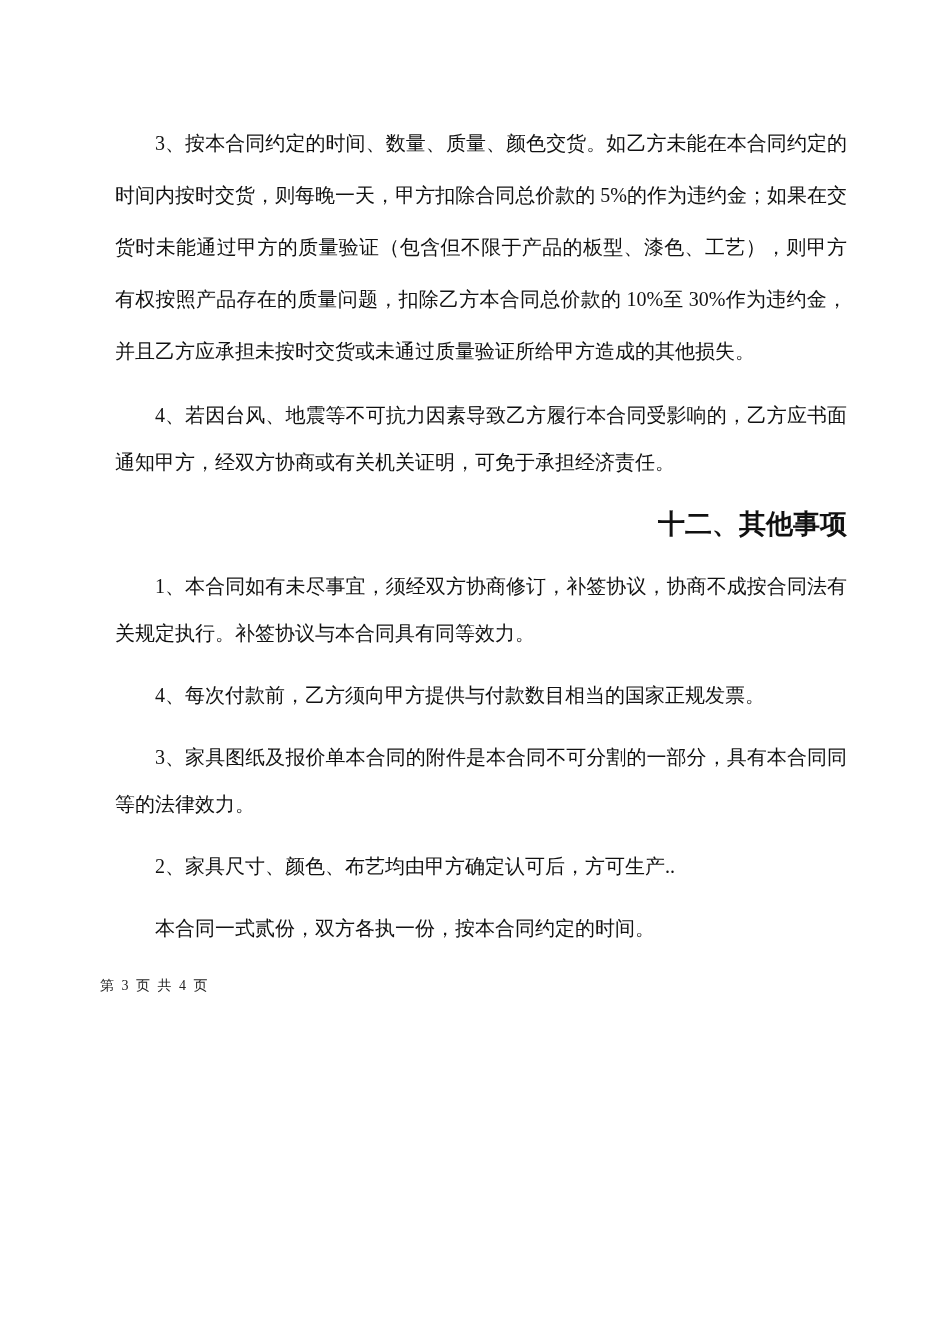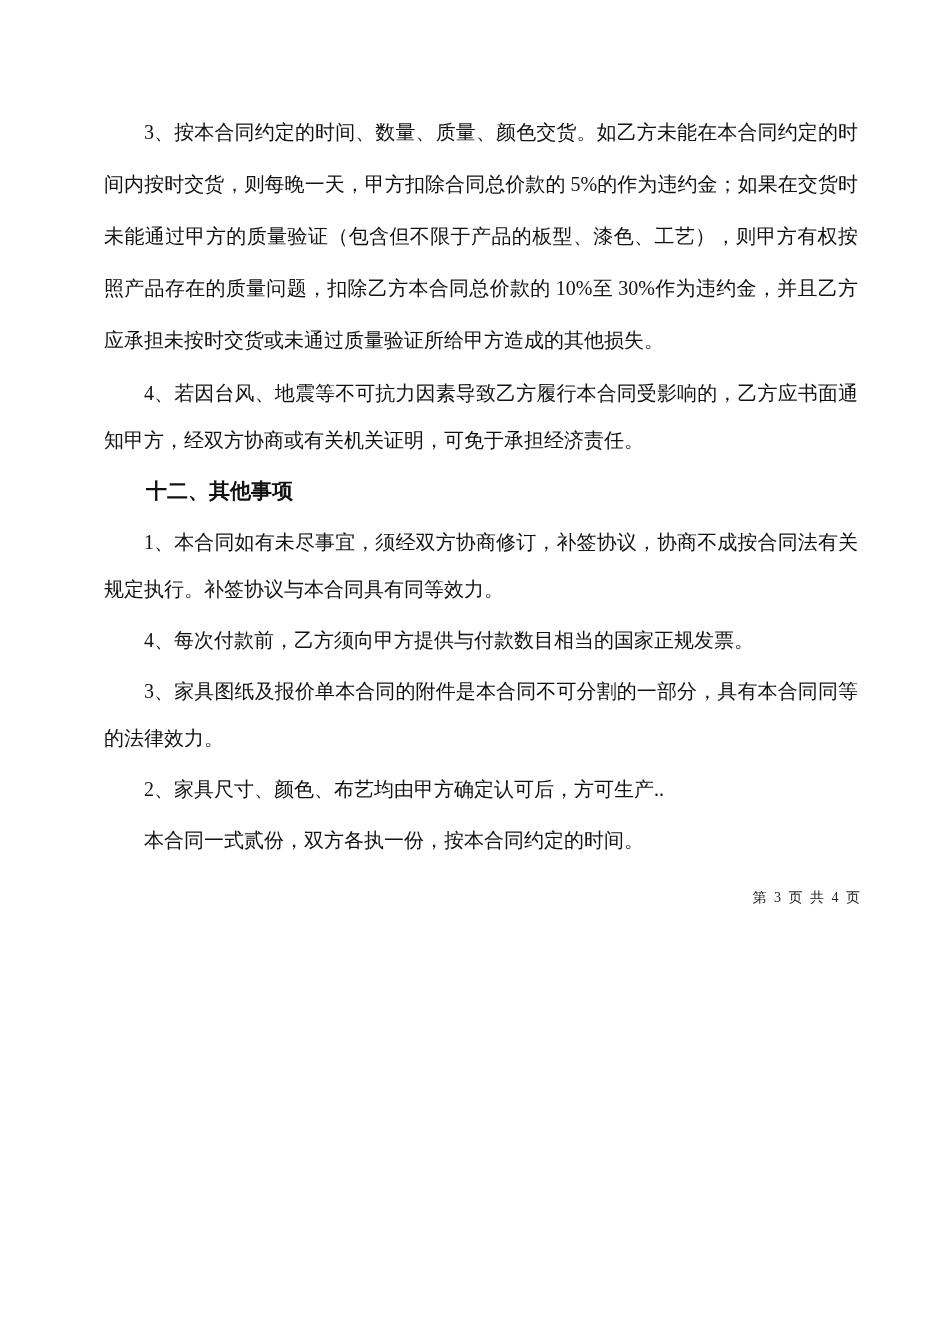--- a/index.html
+++ b/index.html
@@ -15,40 +15,40 @@
     color: #111111;
   }
   .page {
     box-sizing: border-box;
     width: 950px;
     height: 1344px;
     padding: 102px 88px 0 100px;
     background: #ffffff;
   }
   .doc-body p {
-    margin: 4px;
+    margin: 15px;
     font-size: 20px;
     line-height: 47px;
     text-align: justify;
     text-justify: inter-ideograph;
     text-indent: 2em;
     word-break: break-all;
     letter-spacing: 0;
   }
   .doc-body p.loose {
     line-height: 52px;
   }
   .doc-body p.heading {
     font-weight: bold;
-    font-size: 21px;
-    text-align: left;
+    font-size: 27px;
+    text-align: right;
   }
   .footer {
     margin-top: 24px;
-    text-align: right;
+    text-align: left;
     font-size: 14px;
     line-height: 20px;
     letter-spacing: 2px;
     color: #222222;
     font-family: "Liberation Serif", "DejaVu Serif", serif;
   }
 </style>
 </head>
 <body>
 

